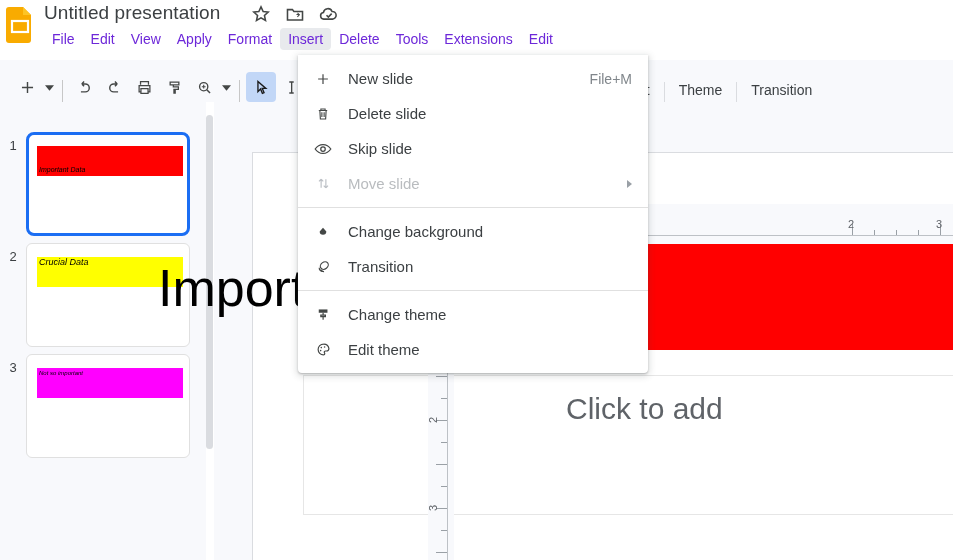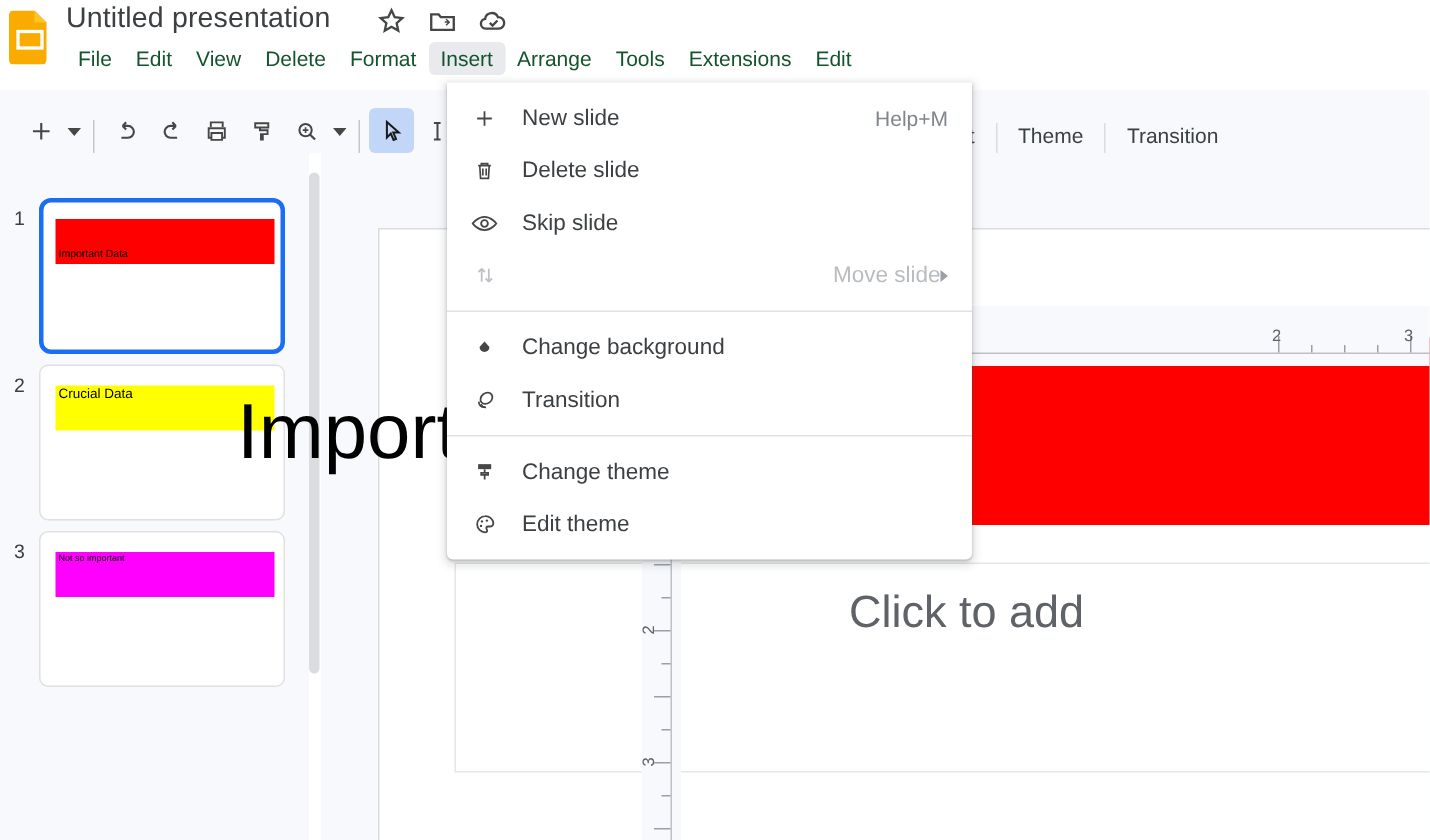--- a/index.html
+++ b/index.html
@@ -19,21 +19,21 @@
   .doc-title {
     position: absolute; left: 44px; top: 2px;
     font-size: 19px; color: #3c4043; letter-spacing: .1px;
     white-space: nowrap;
   }
   .hdr-icons { position: absolute; left: 250px; top: 3px; display: flex; gap: 12px; align-items: center; }
   .hdr-icons .ic { width: 22px; height: 22px; display: block; color: #444746; cursor: pointer; }
 
   .menubar { position: absolute; left: 44px; top: 28px; display: flex; align-items: center; height: 22px; }
   .menu-item {
-    font-size: 14px; color: #14532d; padding: 2px 8px;
+    font-size: 14px; color: #6d28d9; padding: 2px 8px;
     border-radius: 4px; cursor: pointer; white-space: nowrap;
     line-height: 18px;
   }
   .menu-item.active { background: #e8eaed; }
 
   
   .toolbar {
     position: absolute; left: 0; top: 60px; width: 953px; height: 42px;
     background: #f8f9fc; display: flex; align-items: flex-end; padding-left: 12px;
   }
@@ -64,21 +64,21 @@
     position: absolute; left: 4px; top: 6px; width: 18px;
     font-size: 13px; color: #3c4043; text-align: center;
   }
   .thumb {
     position: absolute; left: 26px; top: 0; width: 164px; height: 104px;
     background: #fff; border: 1px solid #e0e0e0; border-radius: 6px; overflow: hidden;
     cursor: pointer;
   }
   .thumb.selected { border: 3px solid #1b6ef3; border-radius: 8px; }
   .thumb-bar {
-    position: absolute; left: 10px; top: 13px; width: 146px; height: 30px;
+    position: absolute; left: 10px; top: 13px; width: 146px; height: 30px; font-style: italic;
   }
   .thumb.selected .thumb-bar { left: 8px; top: 11px; }
   .thumb-bar-text {
     position: absolute; left: 2px; bottom: 2px;
     font-size: 7px; color: #000; white-space: nowrap; line-height: 9px;
   }
   .thumb-bar-text.mid { bottom: auto; top: 1px; font-size: 8px; }
 
   .fs-scrollbar {
     position: absolute; left: 206px; top: 115px; width: 7px; height: 334px;
@@ -130,21 +130,21 @@
   .dropdown {
     position: absolute; left: 298px; top: 55px; width: 350px;
     background: #fff; border-radius: 0 0 4px 4px;
     box-shadow: 0 2px 6px 2px rgba(60,64,67,.15), 0 1px 2px rgba(60,64,67,.3);
     padding: 6px 0 6px 0; z-index: 50;
   }
   .mi {
     position: relative; height: 35px; display: flex; align-items: center;
     padding: 0 16px 0 14px; cursor: pointer;
   }
-  .mi.disabled { cursor: default; text-align: right; }
+  .mi.disabled { cursor: default; }
   .mi-icon {
     width: 22px; height: 22px; margin-right: 14px; flex: 0 0 auto;
     color: #444746; display: flex; align-items: center; justify-content: center;
   }
   .mi.disabled .mi-icon { color: #bdc1c6; }
   .mi-label { font-size: 15px; color: #3c4043; flex: 1 1 auto; white-space: nowrap; }
   .mi.disabled .mi-label { color: #b9bcbf; }
   .mi-accel { font-size: 14px; color: #80868b; margin-left: auto; white-space: nowrap; }
   .mi-arrow {
     margin-left: auto; width: 0; height: 0;
@@ -191,24 +191,24 @@
           <path fill="none" stroke="currentColor" stroke-width="1.7" d="M6.2 17.6a3.6 3.6 0 0 1-.3-7.15 4.9 4.9 0 0 1 9.4-1.2 3.9 3.9 0 0 1 .6 8.35z"></path>
           <path fill="none" stroke="currentColor" stroke-width="1.7" d="M9.3 13.4l2 2 3.6-3.8"></path>
         </svg>
       </span>
     </div>
 
     <div class="menubar">
       <div class="menu-item">File</div>
       <div class="menu-item">Edit</div>
       <div class="menu-item">View</div>
-      <div class="menu-item">Delete</div>
+      <div class="menu-item">Apply</div>
       <div class="menu-item">Format</div>
       <div class="menu-item active">Insert</div>
-      <div class="menu-item">Arrange</div>
+      <div class="menu-item">Delete</div>
       <div class="menu-item">Tools</div>
       <div class="menu-item">Extensions</div>
       <div class="menu-item">Edit</div>
     </div>
   </div>
 
   <div class="toolbar">
 
     <div class="tb-btn">
       <svg viewBox="0 0 24 24" width="19" height="19">
@@ -361,21 +361,21 @@
 
   <div class="dropdown">
 
     <div class="mi">
       <span class="mi-icon">
         <svg viewBox="0 0 24 24" width="18" height="18">
             <path fill="currentColor" d="M11.2 5.5h1.6v5.7h5.7v1.6h-5.7v5.7h-1.6v-5.7H5.5v-1.6h5.7z"></path>
           </svg>
       </span>
       <span class="mi-label">New slide</span>
-      <span class="mi-accel">Help+M</span>
+      <span class="mi-accel">File+M</span>
     </div>
 
 
     <div class="mi">
       <span class="mi-icon">
         <svg viewBox="0 0 24 24" width="18" height="18">
           <path fill="none" stroke="currentColor" stroke-width="1.5" d="M6.4 7.3h11.2M9.2 7.3V5.4h5.6v1.9M7.8 7.3l.7 11.3h7l.7-11.3M10.5 9.8v6.2M13.5 9.8v6.2"></path>
         </svg>
       </span>
       <span class="mi-label">Delete slide</span>

